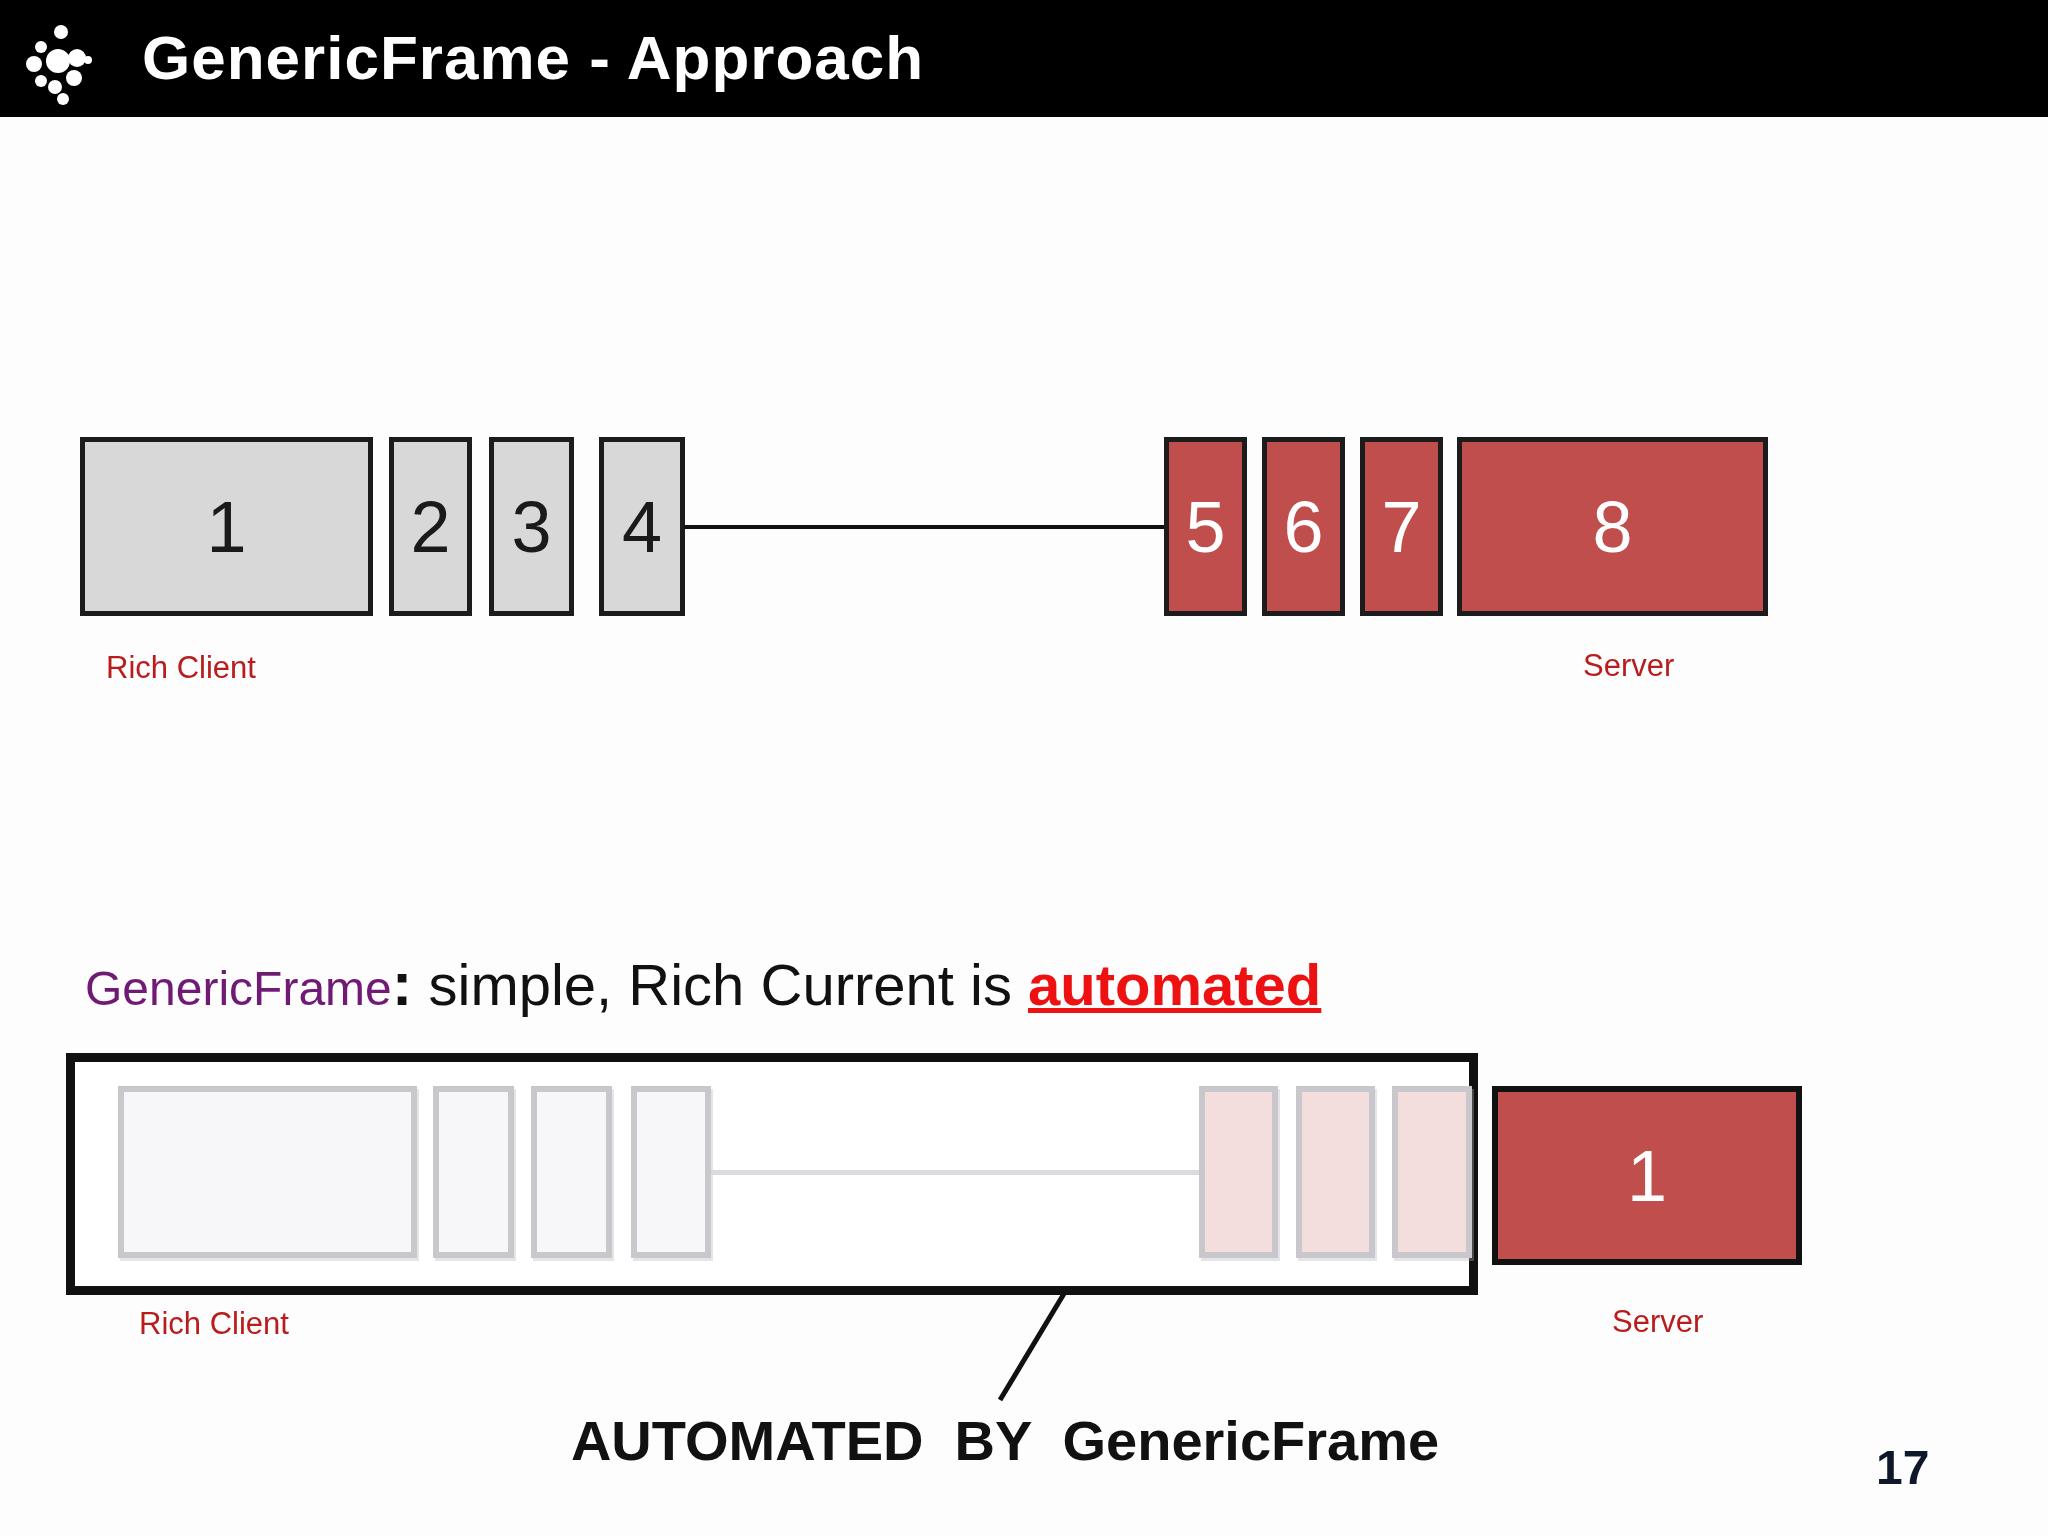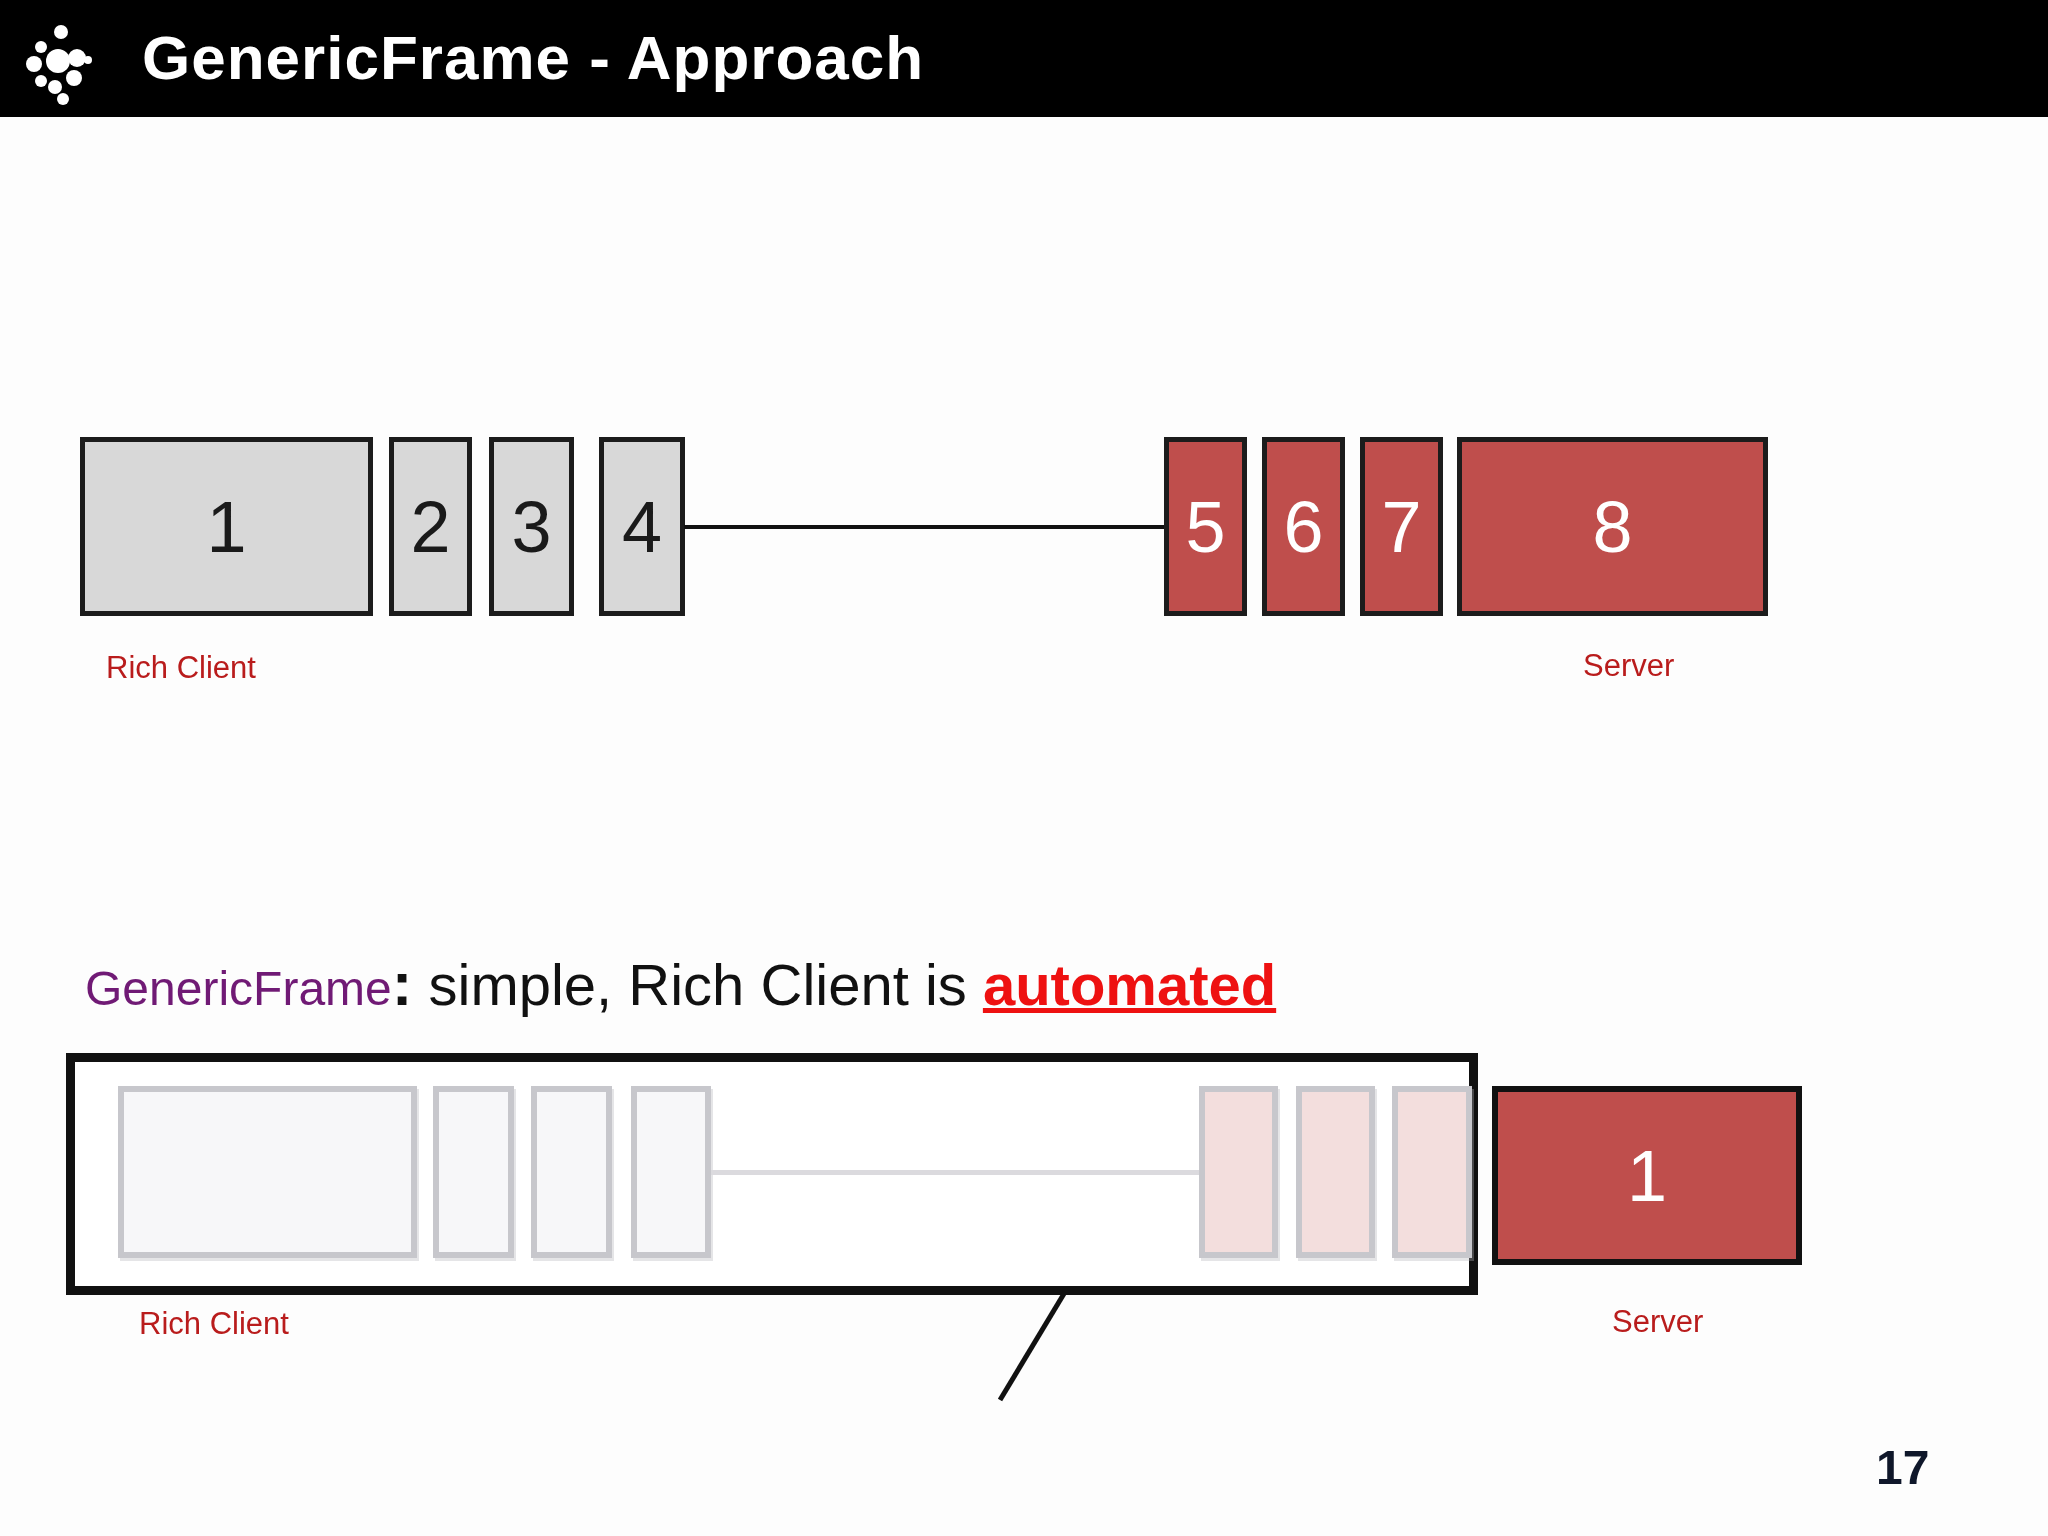--- a/index.html
+++ b/index.html
@@ -151,21 +151,21 @@
     <span>7</span>
   </div>
   <div class="rbox b8">
     <span>8</span>
   </div>
 
   <div class="lbl lbl-rc1">Rich Client</div>
   <div class="lbl lbl-sv1">Server</div>
 
   <div class="h-generic">
-    <span class="brand">GenericFrame</span><span class="brand-colon">:</span><span> simple, Rich Client is </span><span class="em-red">automated</span>
+    <span class="brand">GenericFrame</span><span class="brand-colon">:</span><span> simple, Rich Current is </span><span class="em-red">automated</span>
   </div>
 
   <div class="outer-box"></div>
 
   <div class="fbox f1"></div>
   <div class="fbox f2"></div>
   <div class="fbox f3"></div>
   <div class="fbox f4"></div>
 
   <div class="conn2"></div>
@@ -178,16 +178,17 @@
     <span>1</span>
   </div>
 
   <div class="lbl lbl-rc2">Rich Client</div>
   <div class="lbl lbl-sv2">Server</div>
 
   <svg class="pointer-line" width="95" height="120" viewBox="0 0 95 120">
     <line x1="80" y1="4" x2="15" y2="112" stroke="#111" stroke-width="5"></line>
   </svg>
 
+  <div class="caption">AUTOMATED  BY  GenericFrame</div>
 
   <div class="page-num">17</div>
 
 </div>
 
 </body></html>

